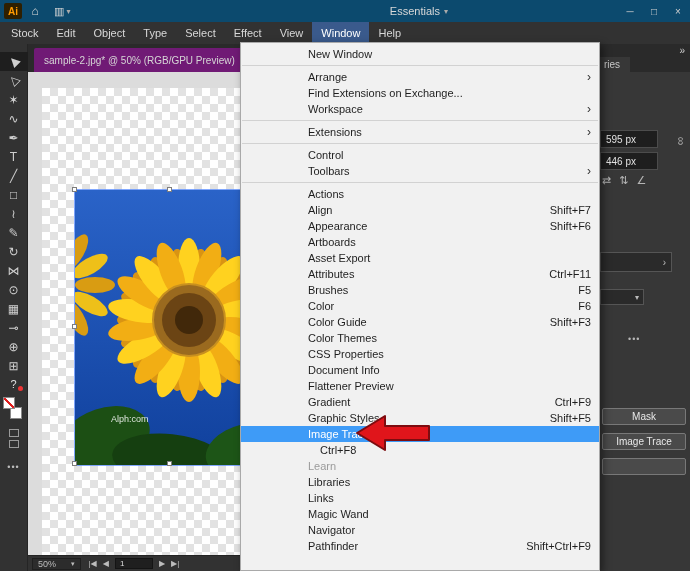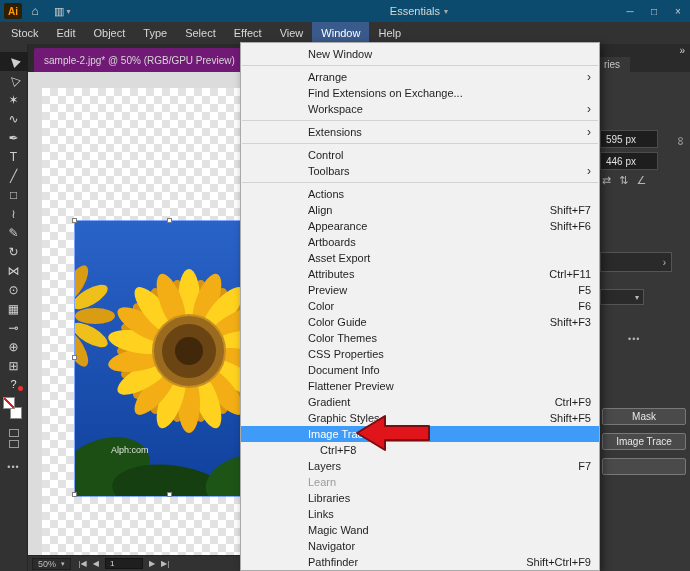--- a/index.html
+++ b/index.html
@@ -88,32 +88,31 @@
   .artboard {
     position:absolute; left:14px; top:16px; right:0; bottom:0; background-color:#fff;
     background-image:
       linear-gradient(45deg,#e2e2e2 25%,transparent 25%,transparent 75%,#e2e2e2 75%),
       linear-gradient(45deg,#e2e2e2 25%,transparent 25%,transparent 75%,#e2e2e2 75%);
     background-size:16px 16px; background-position:0 0,8px 8px;
   }
   .placed-image {
     position:absolute; left:47px; top:118px; width:190px; height:275px;
     outline:1px solid rgba(90,140,255,.75);
-    margin-top:31px;
   }
   .placed-image svg { display:block; width:100%; height:100%; }
   .handle {
     position:absolute; width:5px; height:5px; background:#fff; border:1px solid #7d7d7d; z-index:3;
   }
 
   .statusbar {
     height:16px; background:#323232; border-top:1px solid #242424;
     display:flex; align-items:center; color:#bdbdbd; font-size:9px; gap:8px; padding-left:4px;
   }
-  .zoom-box { display:flex; align-items:center; gap:5px; background:#2c2c2c; border:1px solid #1f1f1f;
+  .zoom-box { display:flex; align-items:center; gap:15px; background:#2c2c2c; border:1px solid #1f1f1f;
     height:12px; padding:0 5px; }
   .zoom-box .chev { font-size:7px; }
   .nav { display:flex; align-items:center; gap:6px; font-size:8px; }
   .ab-num { background:#1f1f1f; border:1px solid #141414; color:#ddd; width:38px; height:11px;
     font-size:8px; display:flex; align-items:center; padding-left:4px; }
 
   
   .right-panel { width:90px; flex:0 0 90px; background:#373737; position:relative; }
   .rp-tabstrip { height:28px; background:#2a2a2a; position:relative; }
   .rp-collapse { position:absolute; right:5px; top:1px; color:#cfcfcf; font-size:10px; }
@@ -456,21 +455,21 @@
       <span class="mi-label">Artboards</span>
     </div>
     <div class="menu-item">
       <span class="mi-label">Asset Export</span>
     </div>
     <div class="menu-item">
       <span class="mi-label">Attributes</span>
       <span class="mi-shortcut">Ctrl+F11</span>
     </div>
     <div class="menu-item">
-      <span class="mi-label">Preview</span>
+      <span class="mi-label">Brushes</span>
       <span class="mi-shortcut">F5</span>
     </div>
     <div class="menu-item">
       <span class="mi-label">Color</span>
       <span class="mi-shortcut">F6</span>
     </div>
     <div class="menu-item">
       <span class="mi-label">Color Guide</span>
       <span class="mi-shortcut">Shift+F3</span>
     </div>
@@ -492,24 +491,20 @@
     </div>
     <div class="menu-item">
       <span class="mi-label">Graphic Styles</span>
       <span class="mi-shortcut">Shift+F5</span>
     </div>
     <div class="menu-item hl" style="background: rgb(62, 155, 247);">
       <span class="mi-label">Image Trace</span>
     </div>
     <div class="menu-item">
       <span class="mi-shortcut">Ctrl+F8</span>
-    </div>
-    <div class="menu-item">
-      <span class="mi-label">Layers</span>
-      <span class="mi-shortcut">F7</span>
     </div>
     <div class="menu-item disabled">
       <span class="mi-label">Learn</span>
     </div>
     <div class="menu-item">
       <span class="mi-label">Libraries</span>
     </div>
     <div class="menu-item">
       <span class="mi-label">Links</span>
     </div>

